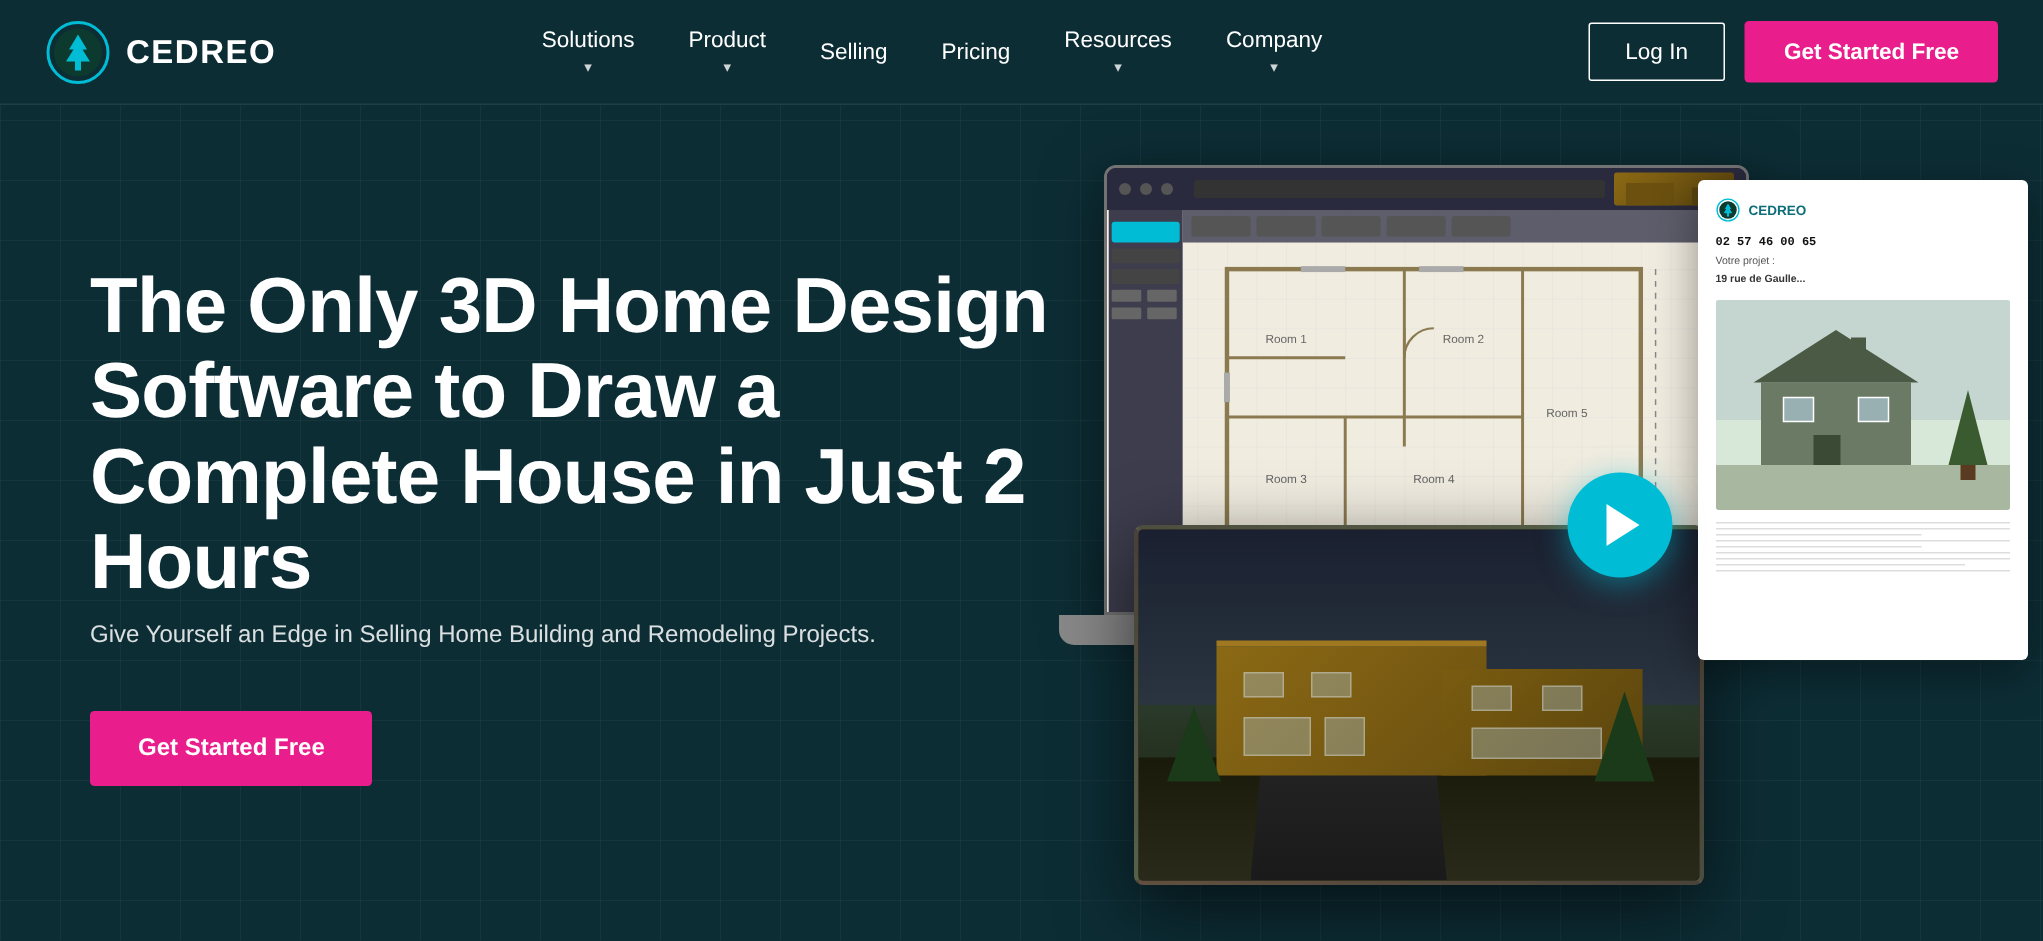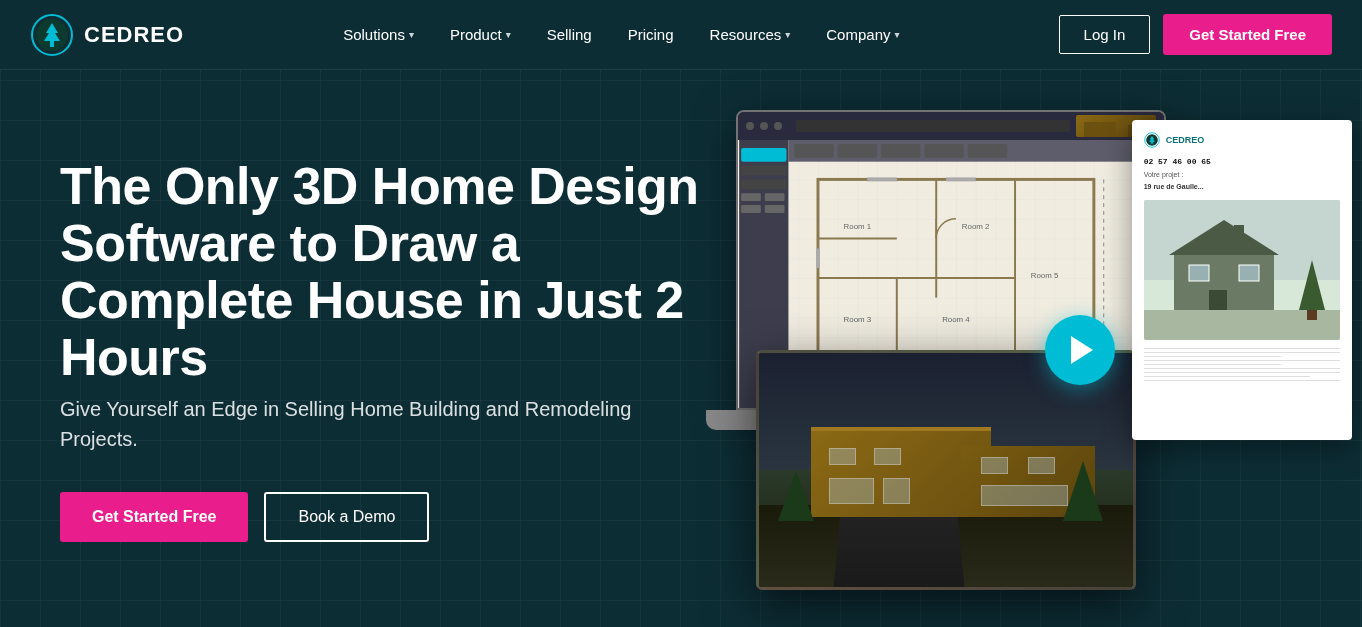--- a/index.html
+++ b/index.html
@@ -66,20 +66,21 @@
 
     .nav-links li a {
       color: white;
       text-decoration: none;
       font-size: 15px;
       padding: 8px 14px;
       display: flex;
       align-items: center;
       gap: 4px;
       white-space: nowrap;
+      flex-direction: column;
     }
 
     .chevron {
       font-size: 10px;
       opacity: 0.8;
     }
 
     .nav-actions {
       display: flex;
       align-items: center;
@@ -128,21 +129,21 @@
     .hero-title {
       font-size: 52px;
       font-weight: 800;
       line-height: 1.1;
       color: white;
       margin-bottom: 8px;
       letter-spacing: -0.5px;
     }
 
     .hero-subtitle {
-      font-size: 20px;
+      font-size: 16px;
       color: rgba(255,255,255,0.85);
       margin-bottom: 38px;
       line-height: 1.5;
     }
 
     .hero-buttons {
       display: flex;
       gap: 16px;
       align-items: center;
     }
@@ -458,21 +459,20 @@
   </div>
 </nav>
 
 <section class="hero">
 
   <div class="hero-content">
     <h1 class="hero-title">The Only 3D Home Design Software to Draw a Complete House in Just 2 Hours</h1>
     <p class="hero-subtitle">Give Yourself an Edge in Selling Home Building and Remodeling Projects.</p>
     <div class="hero-buttons">
       <button class="btn-hero-primary">Get Started Free</button>
-      <button class="btn-hero-secondary">Book a Demo</button>
     </div>
   </div>
 
   <div class="hero-visuals">
 
     <div class="laptop-mockup">
       <div class="laptop-toolbar">
         <div class="toolbar-dot"></div>
         <div class="toolbar-dot"></div>
         <div class="toolbar-dot"></div>

